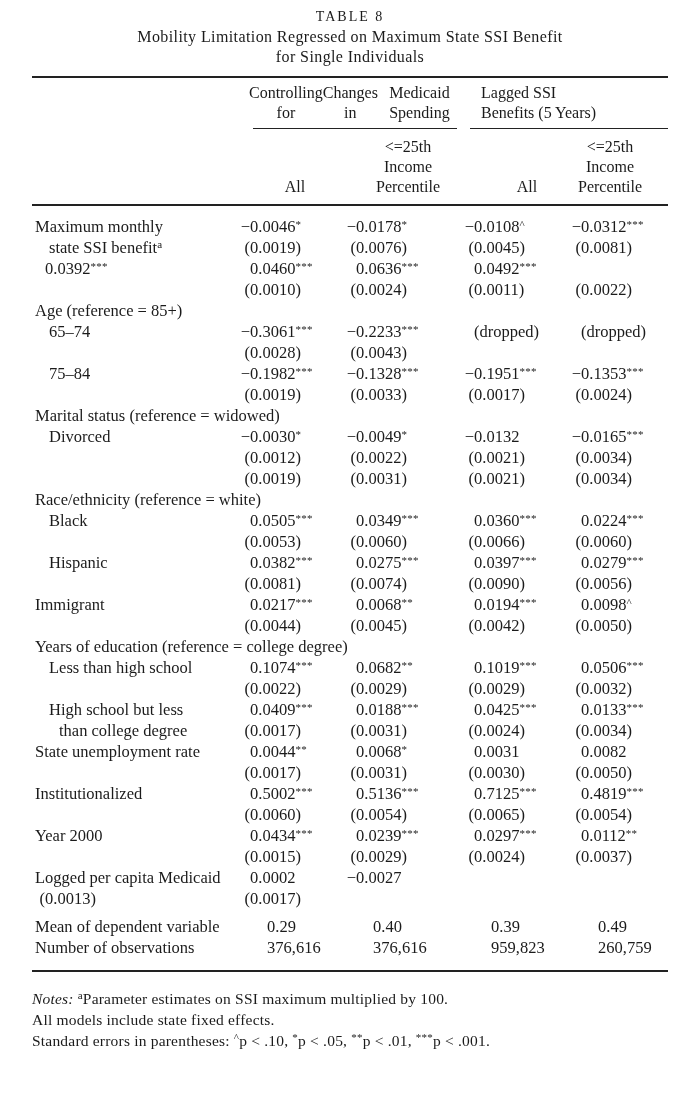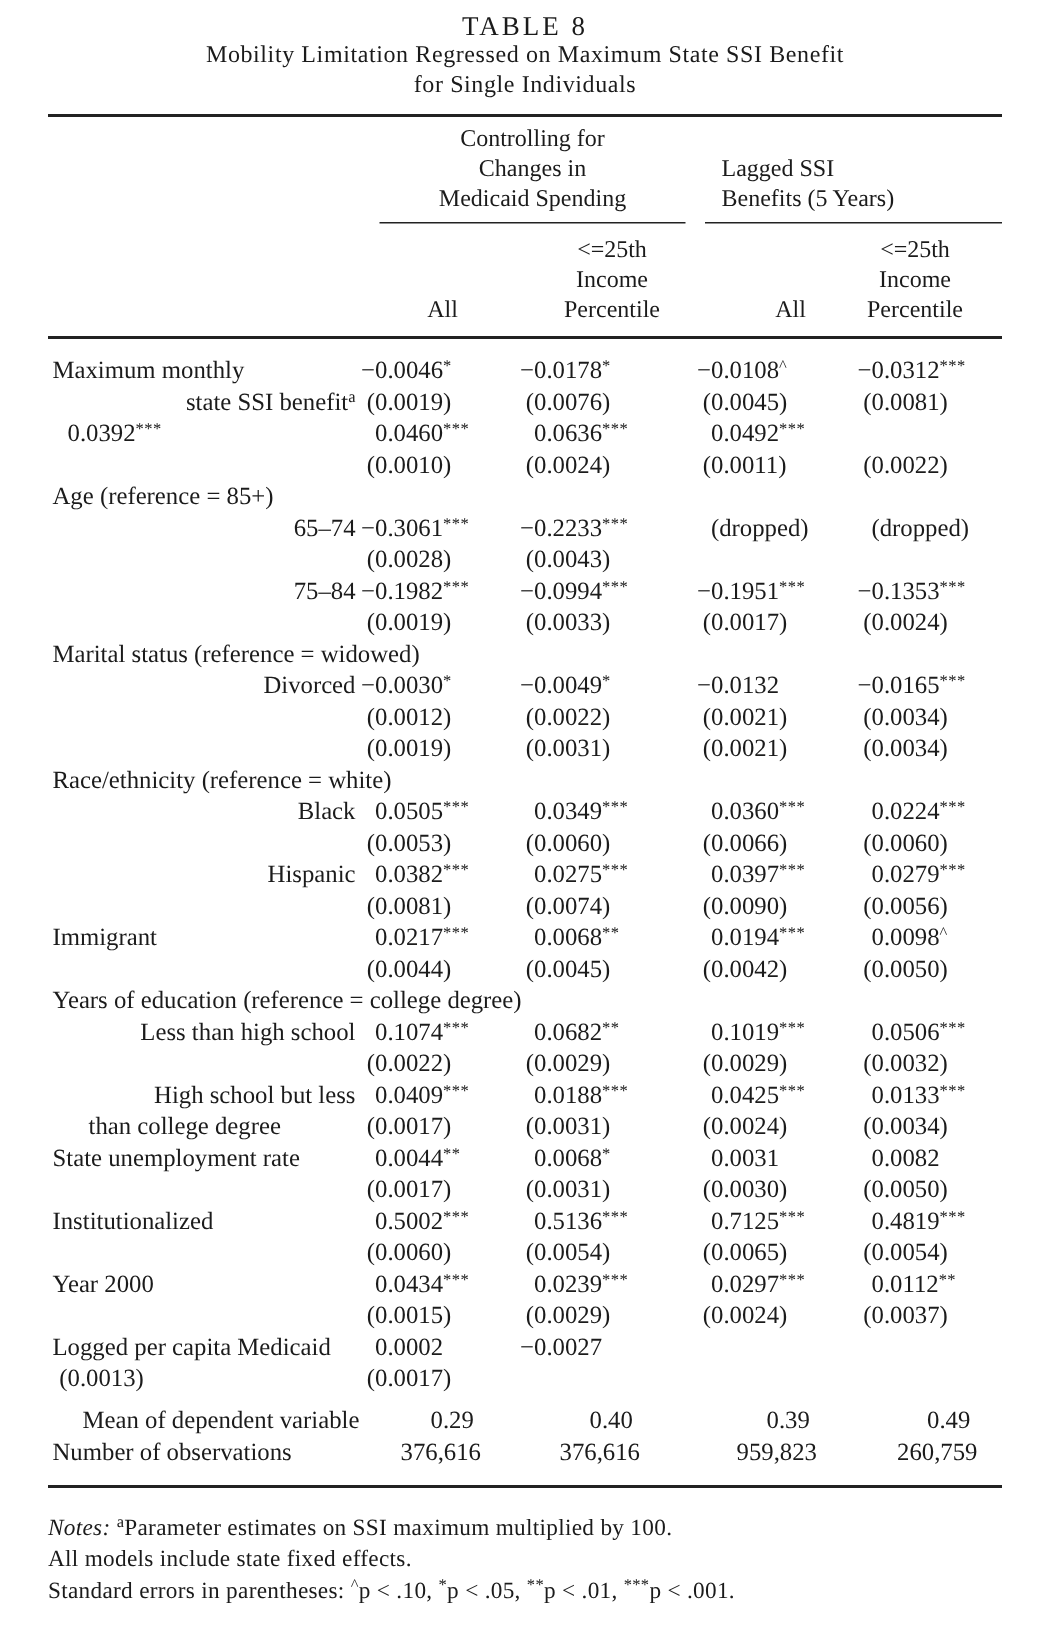--- a/index.html
+++ b/index.html
@@ -6,52 +6,52 @@
   body{
     width:700px;height:1098px;overflow:hidden;
     font-family:"Liberation Serif","DejaVu Serif",serif;
     color:#1b1b1b;
     -webkit-font-smoothing:antialiased;
   }
   .page{width:636px;padding:0 32px;}
 
   
   .title-block{padding-top:7px;text-align:center;font-size:16px;line-height:20px;}
-  .title-block .tnum{letter-spacing:2px;font-size:18px;}
+  .title-block .tnum{letter-spacing:2px;font-size:14px;}
   .title-block .tline{letter-spacing:0.4px;}
 
   
   .rule{border:0;border-top:2px solid #222;height:0;}
   .rule-top{margin-top:9px;}
   .rule-mid{margin-top:7px;}
 
   
   .trow{display:grid;grid-template-columns:205px 106px 118px 107px 100px;}
 
   
   .spanner-row{margin-top:5px;font-size:16px;line-height:20px;}
-  .g1{grid-column:2/4;text-align:center;padding-left:12px;display:flex;flex-direction:column;justify-content:center;}
+  .g1{grid-column:2/4;text-align:center;padding-left:12px;display:flex;flex-direction:row;justify-content:center;}
   .g2{grid-column:4/6;text-align:left;padding-left:20px;display:flex;flex-direction:column;justify-content:flex-end;}
   .srule-row{margin-top:2px;height:9px;}
   .sr1{grid-column:2/4;margin:3px 4px 0 16px;border-top:1.5px solid #222;}
   .sr2{grid-column:4/6;margin:3px 0 0 9px;border-top:1.5px solid #222;}
 
   
   .colhead-row{margin-top:3px;font-size:16px;line-height:20px;}
   .ch{text-align:center;display:flex;flex-direction:column;justify-content:flex-end;}
   .ch.c1{padding-left:10px;}
   .ch.c2{padding-left:12px;}
   .ch.c3{padding-left:25px;}
   .ch.c4{padding-right:16px;}
 
   
   #tbody{padding:10px 0 12px;font-size:16.5px;line-height:21px;}
-  .trow.gap{margin-top:7px;margin-left:20px;}
+  .trow.gap{margin-top:7px;}
   .lbl{white-space:nowrap;padding-left:3px;}
-  .lbl.ind1{padding-left:17px;text-align:right;}
+  .lbl.ind1{padding-left:17px;}
   .lbl.ind2{padding-left:27px;}
   .lbl sup{font-size:11px;vertical-align:5px;line-height:0;}
   .cell{white-space:nowrap;overflow:visible;}
   .pre{display:inline-block;width:13px;text-align:right;}
   .summary .pre{width:30px;}
   .st{font-size:11px;vertical-align:4.5px;letter-spacing:0.3px;line-height:0;}
   .plain{padding-left:13px;display:inline-block;}
 
   
   .notes{margin-top:16px;font-size:15.5px;line-height:21px;letter-spacing:0.2px;}
@@ -157,21 +157,21 @@
       <div class="trow">
         <div class="lbl ind0"></div>
         <div class="cell"><span class="pre">(</span><span class="num">0.0028)</span></div>
         <div class="cell"><span class="pre">(</span><span class="num">0.0043)</span></div>
         <div class="cell"></div>
         <div class="cell"></div>
       </div>
       <div class="trow">
         <div class="lbl ind1">75–84</div>
         <div class="cell"><span class="pre">−</span><span class="num">0.1982</span><span class="st">***</span></div>
-        <div class="cell"><span class="pre">−</span><span class="num">0.0994</span><span class="st">***</span></div>
+        <div class="cell"><span class="pre">−</span><span class="num">0.1328</span><span class="st">***</span></div>
         <div class="cell"><span class="pre">−</span><span class="num">0.1951</span><span class="st">***</span></div>
         <div class="cell"><span class="pre">−</span><span class="num">0.1353</span><span class="st">***</span></div>
       </div>
       <div class="trow">
         <div class="lbl ind0"></div>
         <div class="cell"><span class="pre">(</span><span class="num">0.0019)</span></div>
         <div class="cell"><span class="pre">(</span><span class="num">0.0033)</span></div>
         <div class="cell"><span class="pre">(</span><span class="num">0.0017)</span></div>
         <div class="cell"><span class="pre">(</span><span class="num">0.0024)</span></div>
       </div>

